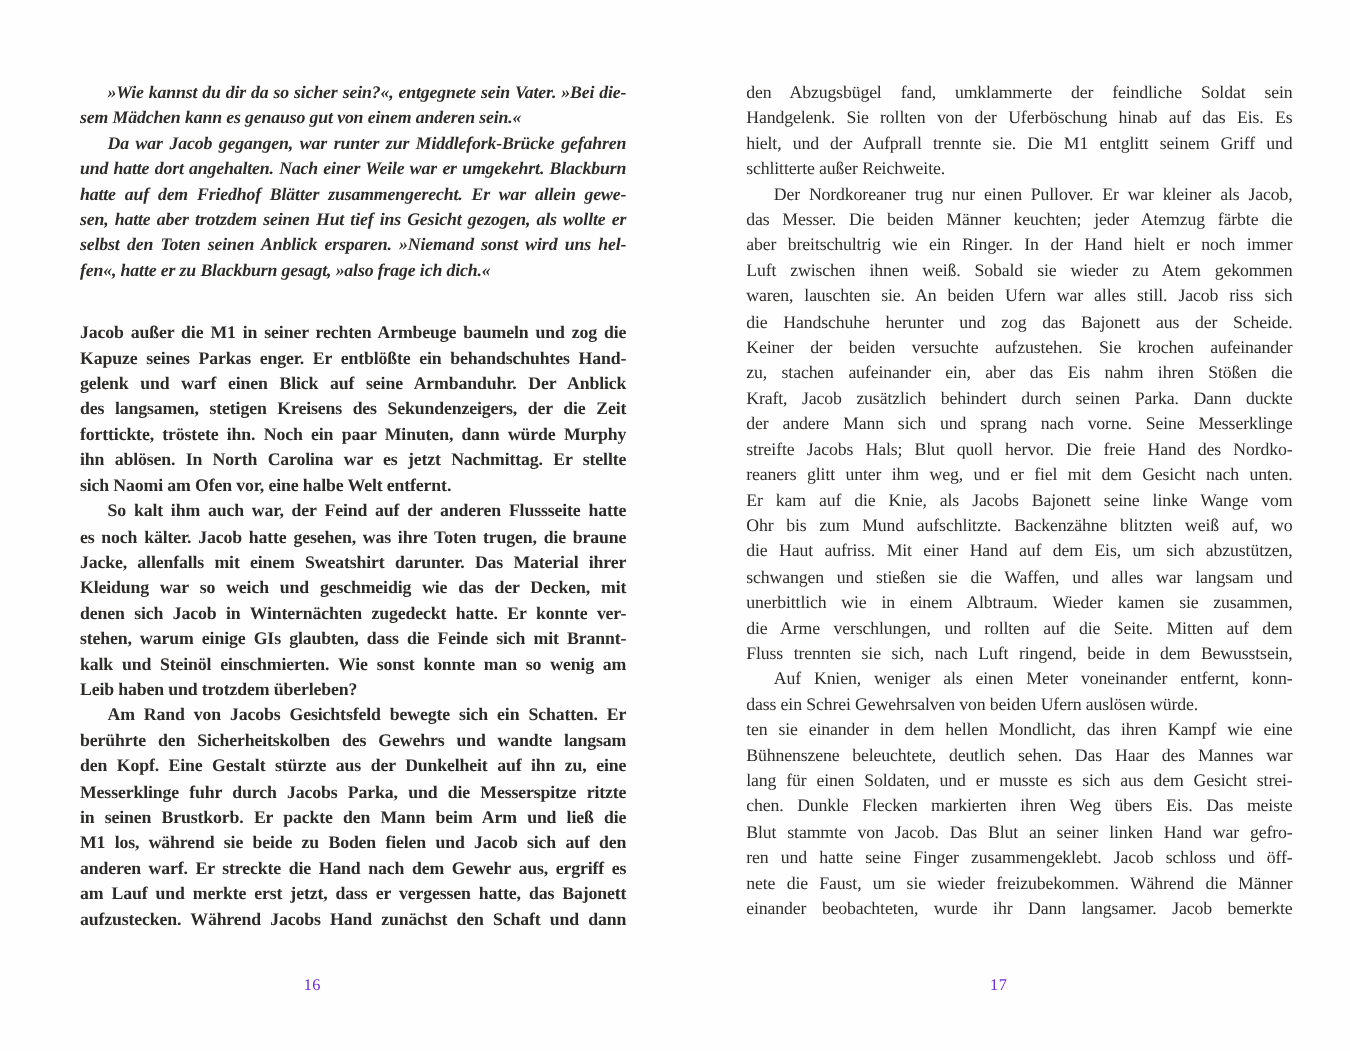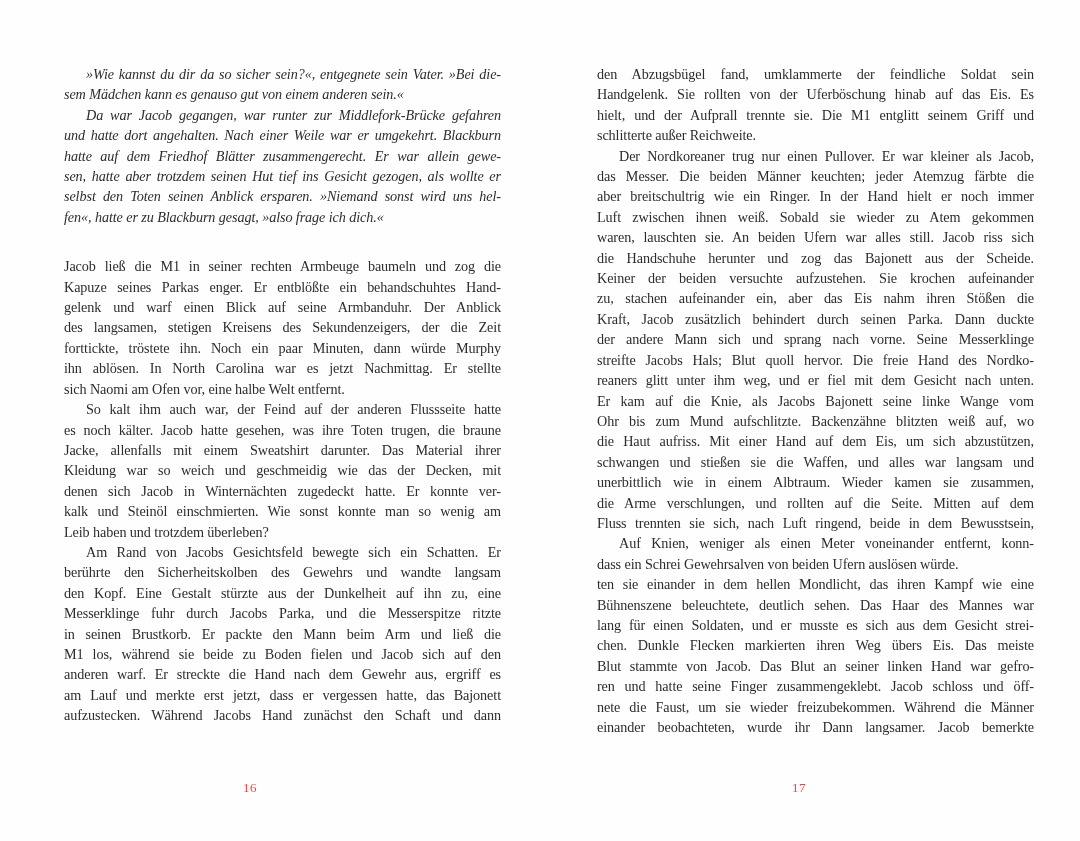--- a/index.html
+++ b/index.html
@@ -12,69 +12,70 @@
     color: #2e2c2a;
   }
   .page {
     position: absolute;
     top: 64px;
     width: 437px;
     font-size: 14.2px;
     line-height: 20.4px;
     letter-spacing: -0.1px;
   }
-  .page--left  { left: 64px; }
+  .page--left  { left: 64px; font-weight: bold; }
   .page--right { left: 597px; }
   .block + .block { margin-top: 29px; }
   .block--italic { font-style: italic; }
   .line {
     white-space: nowrap;
     text-align: justify;
     text-align-last: justify;
   }
   .line--indent { text-indent: 22px; }
   .line--end { text-align-last: left; }
   .page-number {
     position: absolute;
     top: 780px;
     font-size: 13px;
     line-height: 15px;
-    color: #ef4444;
+    color: #6d28d9;
     letter-spacing: 0.4px;
   }
   .page-number--left  { left: 243px; }
   .page-number--right { left: 792px; }
 </style>
 </head>
 <body>
 
 <div class="page page--left">
     <div class="block block--italic">
       <div class="line line--indent">»Wie kannst du dir da so sicher sein?«, entgegnete sein Vater. »Bei die-</div>
       <div class="line line--end">sem Mädchen kann es genauso gut von einem anderen sein.«</div>
       <div class="line line--indent">Da war Jacob gegangen, war runter zur Middlefork-Brücke gefahren</div>
       <div class="line">und hatte dort angehalten. Nach einer Weile war er umgekehrt. Blackburn</div>
       <div class="line">hatte auf dem Friedhof Blätter zusammengerecht. Er war allein gewe-</div>
       <div class="line">sen, hatte aber trotzdem seinen Hut tief ins Gesicht gezogen, als wollte er</div>
       <div class="line">selbst den Toten seinen Anblick ersparen. »Niemand sonst wird uns hel-</div>
       <div class="line line--end">fen«, hatte er zu Blackburn gesagt, »also frage ich dich.«</div>
     </div>
     <div class="block">
-      <div class="line">Jacob ließ die M1 in seiner rechten Armbeuge baumeln und zog die</div>
+      <div class="line">Jacob außer die M1 in seiner rechten Armbeuge baumeln und zog die</div>
       <div class="line">Kapuze seines Parkas enger. Er entblößte ein behandschuhtes Hand-</div>
       <div class="line">gelenk und warf einen Blick auf seine Armbanduhr. Der Anblick</div>
       <div class="line">des langsamen, stetigen Kreisens des Sekundenzeigers, der die Zeit</div>
       <div class="line">forttickte, tröstete ihn. Noch ein paar Minuten, dann würde Murphy</div>
       <div class="line">ihn ablösen. In North Carolina war es jetzt Nachmittag. Er stellte</div>
       <div class="line line--end">sich Naomi am Ofen vor, eine halbe Welt entfernt.</div>
       <div class="line line--indent">So kalt ihm auch war, der Feind auf der anderen Flussseite hatte</div>
       <div class="line">es noch kälter. Jacob hatte gesehen, was ihre Toten trugen, die braune</div>
       <div class="line">Jacke, allenfalls mit einem Sweatshirt darunter. Das Material ihrer</div>
       <div class="line">Kleidung war so weich und geschmeidig wie das der Decken, mit</div>
       <div class="line">denen sich Jacob in Winternächten zugedeckt hatte. Er konnte ver-</div>
+      <div class="line">stehen, warum einige GIs glaubten, dass die Feinde sich mit Brannt-</div>
       <div class="line">kalk und Steinöl einschmierten. Wie sonst konnte man so wenig am</div>
       <div class="line line--end">Leib haben und trotzdem überleben?</div>
       <div class="line line--indent">Am Rand von Jacobs Gesichtsfeld bewegte sich ein Schatten. Er</div>
       <div class="line">berührte den Sicherheitskolben des Gewehrs und wandte langsam</div>
       <div class="line">den Kopf. Eine Gestalt stürzte aus der Dunkelheit auf ihn zu, eine</div>
       <div class="line">Messerklinge fuhr durch Jacobs Parka, und die Messerspitze ritzte</div>
       <div class="line">in seinen Brustkorb. Er packte den Mann beim Arm und ließ die</div>
       <div class="line">M1 los, während sie beide zu Boden fielen und Jacob sich auf den</div>
       <div class="line">anderen warf. Er streckte die Hand nach dem Gewehr aus, ergriff es</div>
       <div class="line">am Lauf und merkte erst jetzt, dass er vergessen hatte, das Bajonett</div>

